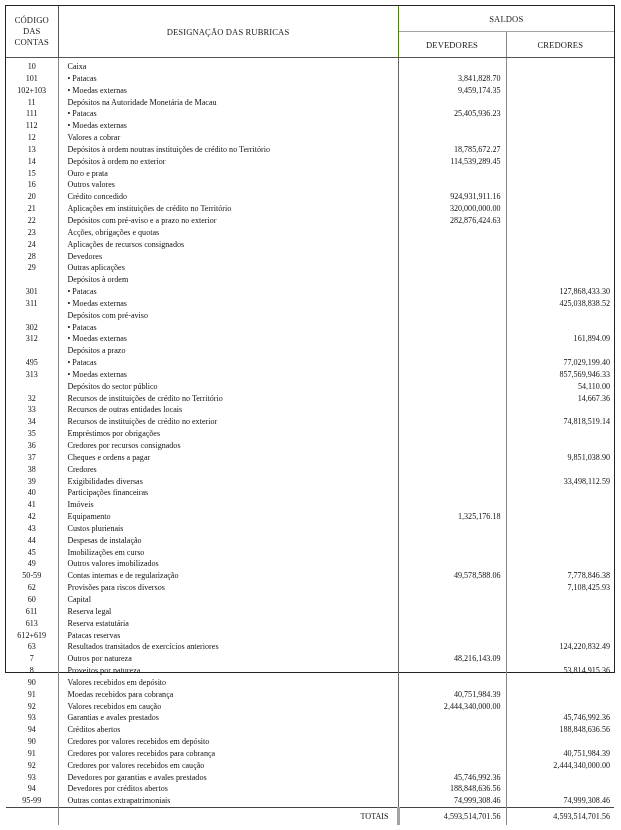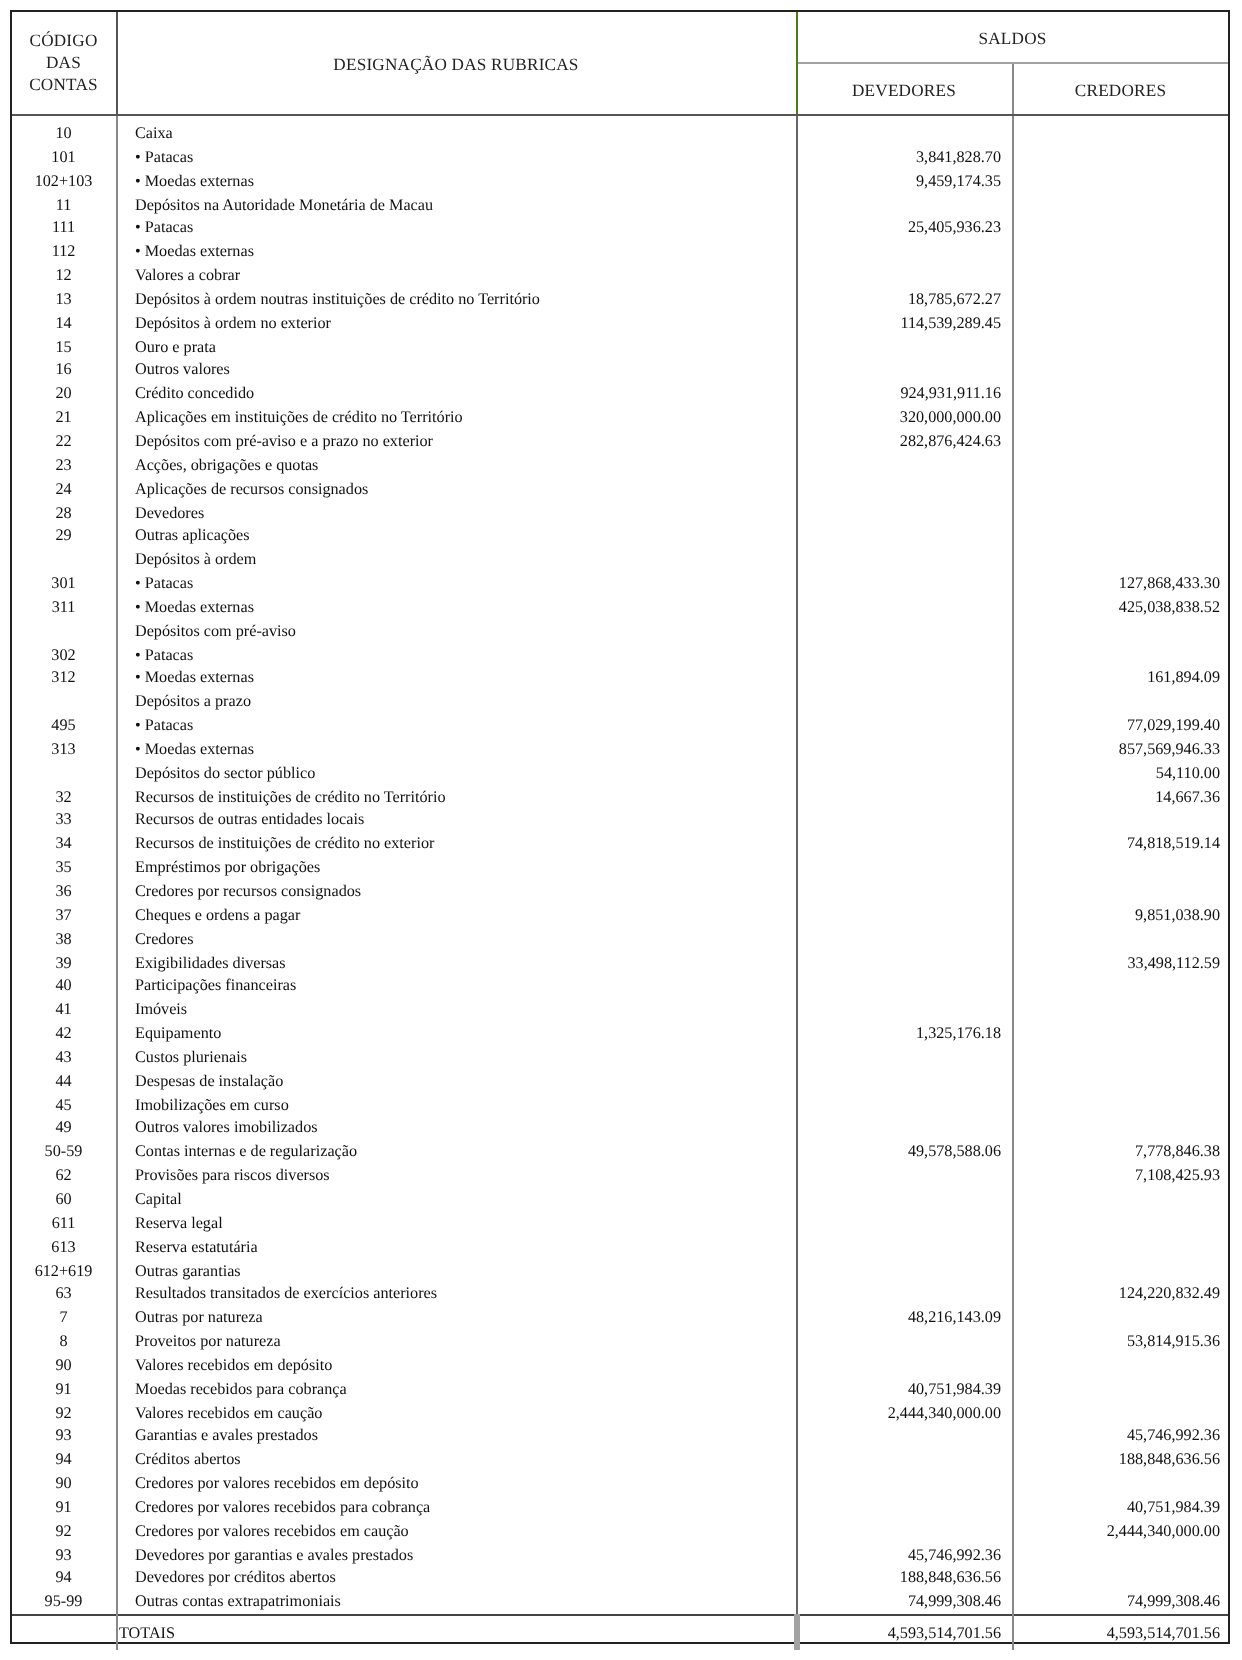--- a/index.html
+++ b/index.html
@@ -1,39 +1,39 @@
 <!DOCTYPE html>
 <html><head>
 <meta charset="utf-8">
 <style>
   html, body { margin:0; padding:0; background:#ffffff; }
   body { width:621px; height:830px; position:relative; overflow:hidden;
          font-family:"Liberation Serif","DejaVu Serif",serif; color:#111; }
-  #sheet { position:absolute; left:5px; top:5px; width:610px; height:817px;
+  #sheet { position:absolute; left:5px; top:5px; width:610px; height:668px;
            border:1.5px solid #222; box-sizing:border-box; }
   table { border-collapse:collapse; width:100%; table-layout:fixed; }
   col.c-code { width:52px; }
   col.c-desc { width:340px; }
   col.c-dev  { width:108px; }
   col.c-cred { width:108px; }
   th { font-weight:normal; font-size:8.6px; letter-spacing:0.1px; color:#222; }
   thead th { border-bottom:1px solid #555; }
   th.code-h { border-right:1px solid #555; line-height:11px; height:47px; padding:0; }
   th.desc-h { border-right:1px solid #4d7c0f; }
   th.saldos-h { height:23px; border-bottom:1px solid #a3a3a3; }
   th.dev-h { border-right:1px solid #888; height:23px; }
   tbody td { font-size:8.1px; height:11.85px; line-height:11.85px; padding:0;
              white-space:nowrap; overflow:hidden; }
   td.code { text-align:center; border-right:1px solid #888; }
   td.desc { padding-left:9px; border-right:1px solid #666; }
   td.dev  { text-align:right; padding-right:5px; border-right:1px solid #888; }
   td.cred { text-align:right; padding-right:4px; }
   tbody tr:first-child td { padding-top:3px;font-family:Liberation Serif, serif; }
   tr.totals td { border-top:1px solid #444; height:15px; line-height:15px; font-size:8.1px; }
-  tr.totals td.tot-label { padding-right:8px; border-right:3px solid #a3a3a3;font-family:Liberation Serif, serif; }
+  tr.totals td.tot-label { text-align:right; padding-right:8px; border-right:3px solid #a3a3a3;font-family:Liberation Serif, serif; }
   tr.totals td.code { border-right:1px solid #888; }
 </style>
 </head>
 <body>
 
 <div id="sheet">
   <table>
     <colgroup>
       <col class="c-code">
         <col class="c-desc">
@@ -339,33 +339,33 @@
           <td class="cred"></td>
         </tr>
         <tr>
           <td class="code">613</td>
           <td class="desc">Reserva estatutária</td>
           <td class="dev"></td>
           <td class="cred"></td>
         </tr>
         <tr>
           <td class="code">612+619</td>
-          <td class="desc">Outras garantias</td>
+          <td class="desc">Patacas reservas</td>
           <td class="dev"></td>
           <td class="cred"></td>
         </tr>
         <tr>
           <td class="code">63</td>
           <td class="desc">Resultados transitados de exercícios anteriores</td>
           <td class="dev"></td>
           <td class="cred">124,220,832.49</td>
         </tr>
         <tr>
           <td class="code">7</td>
-          <td class="desc">Outras por natureza</td>
+          <td class="desc">Outros por natureza</td>
           <td class="dev">48,216,143.09</td>
           <td class="cred"></td>
         </tr>
         <tr>
           <td class="code">8</td>
           <td class="desc">Proveitos por natureza</td>
           <td class="dev"></td>
           <td class="cred">53,814,915.36</td>
         </tr>
         <tr>

